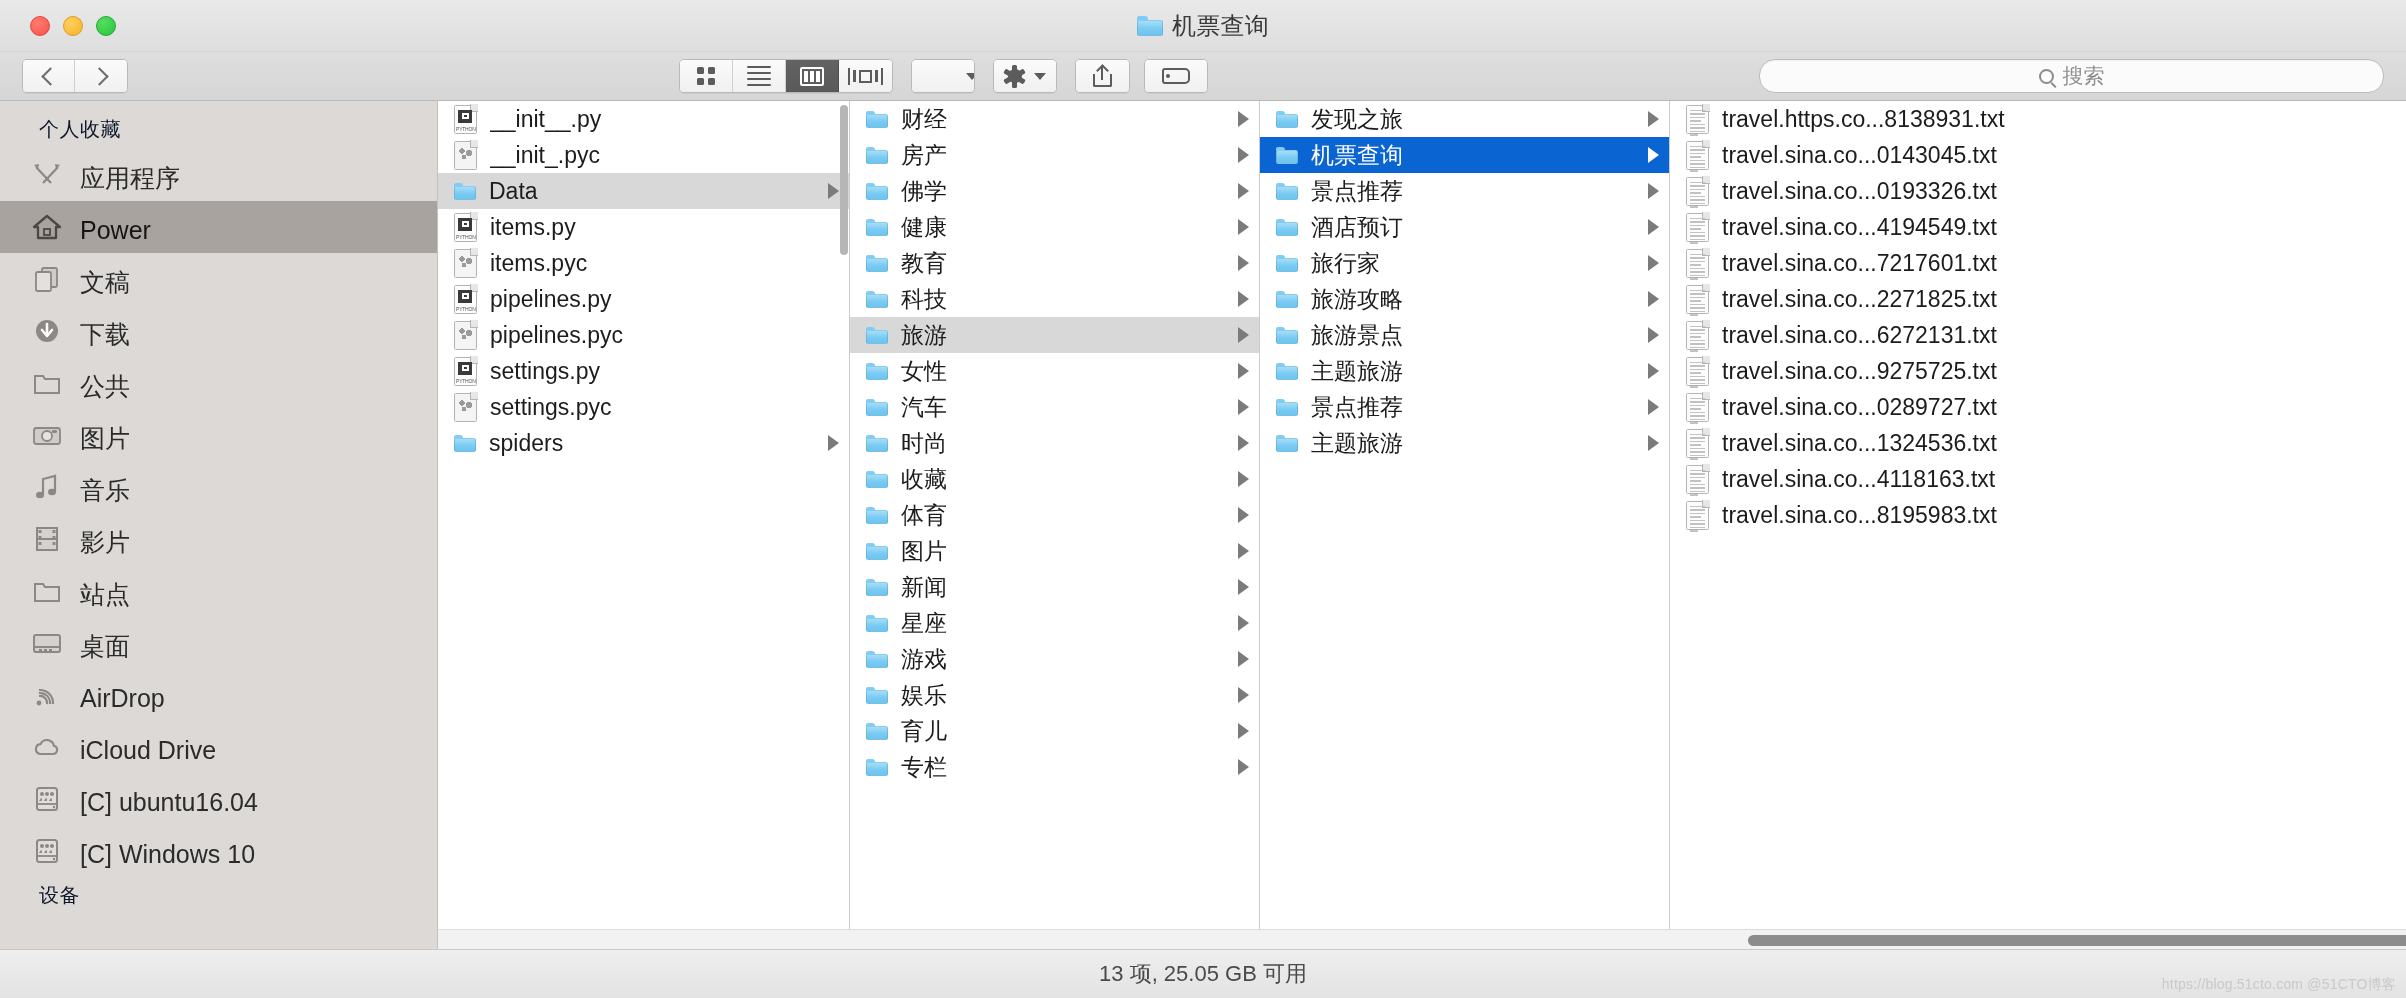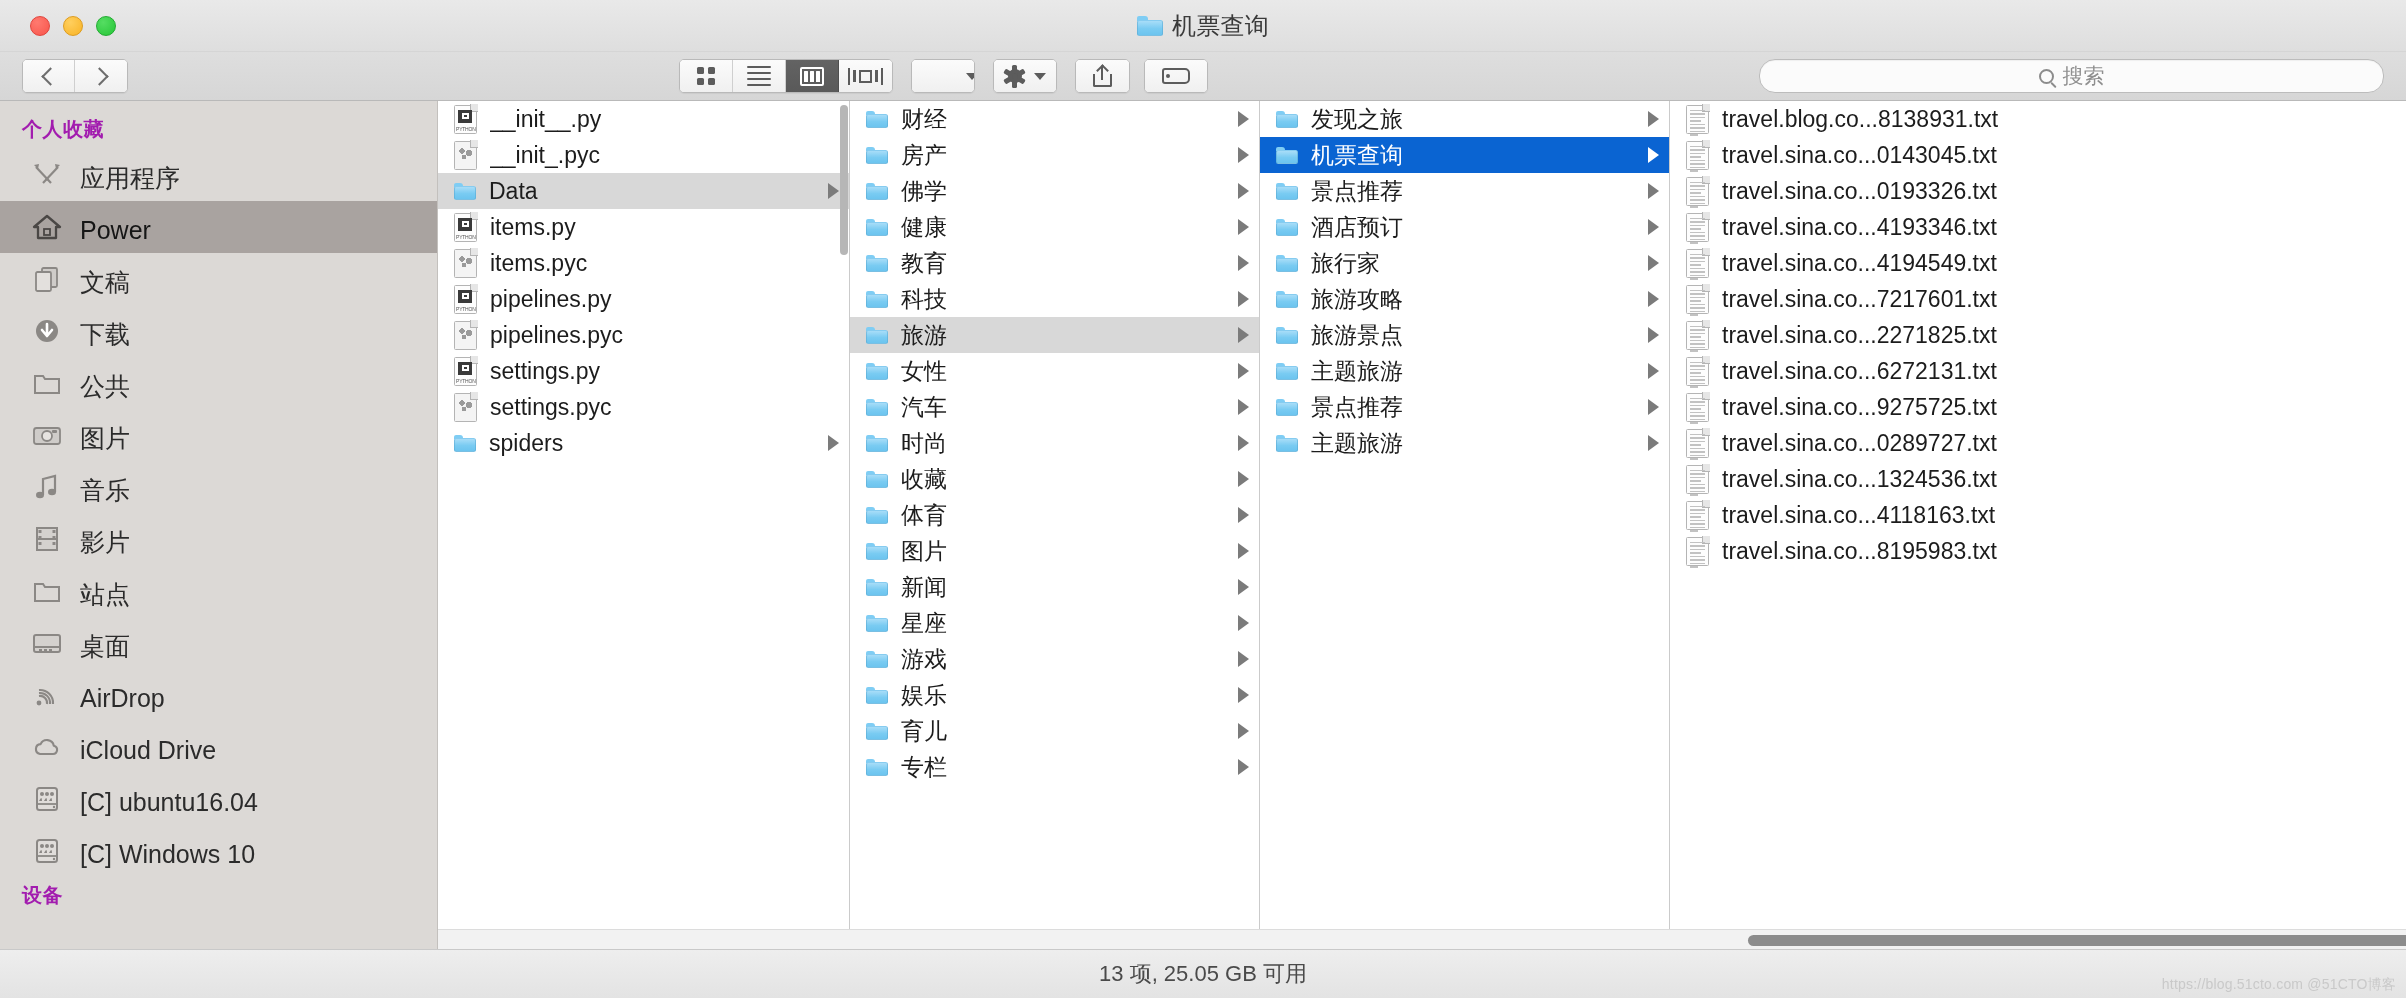--- a/index.html
+++ b/index.html
@@ -169,22 +169,22 @@
   
   #sidebar {
     width: 438px; flex: 0 0 438px;
     background: #dcd9d6;
     border-right: 1px solid #c3c0bd;
     padding-top: 10px;
     overflow: hidden;
     position: relative;
   }
   .sb-header {
-    font-size: 20px; font-weight: 700; color: #a21caf;
-    padding: 5px 0 6px 22px;
+    font-size: 20px; font-weight: 400; color: #0f172a;
+    padding: 5px 0 6px 39px;
     letter-spacing: .5px;
   }
   .sb-item {
     height: 52px;
     display: flex; align-items: center;
     padding-left: 30px;
     gap: 16px;
     cursor: default;
   }
   .sb-item.selected { background: #a9a3a0; }
@@ -948,21 +948,21 @@
                   <i></i>
                   <i></i>
                   <i></i>
                   <i></i>
                   <i></i>
                   <i></i>
                   <i></i>
                   <i></i>
                 </span>
               </span>
-              <span class="name">travel.blog.co...8138931.txt</span>
+              <span class="name">travel.https.co...8138931.txt</span>
             </div>
             <div class="row">
               <span class="doc-icon txt">
                 <span class="page"></span>
                 <span class="fold"></span>
                 <span class="lines">
                   <i></i>
                   <i></i>
                   <i></i>
                   <i></i>
@@ -983,37 +983,20 @@
                   <i></i>
                   <i></i>
                   <i></i>
                   <i></i>
                   <i></i>
                   <i></i>
                   <i></i>
                 </span>
               </span>
               <span class="name">travel.sina.co...0193326.txt</span>
-            </div>
-            <div class="row">
-              <span class="doc-icon txt">
-                <span class="page"></span>
-                <span class="fold"></span>
-                <span class="lines">
-                  <i></i>
-                  <i></i>
-                  <i></i>
-                  <i></i>
-                  <i></i>
-                  <i></i>
-                  <i></i>
-                  <i></i>
-                </span>
-              </span>
-              <span class="name">travel.sina.co...4193346.txt</span>
             </div>
             <div class="row">
               <span class="doc-icon txt">
                 <span class="page"></span>
                 <span class="fold"></span>
                 <span class="lines">
                   <i></i>
                   <i></i>
                   <i></i>
                   <i></i>

